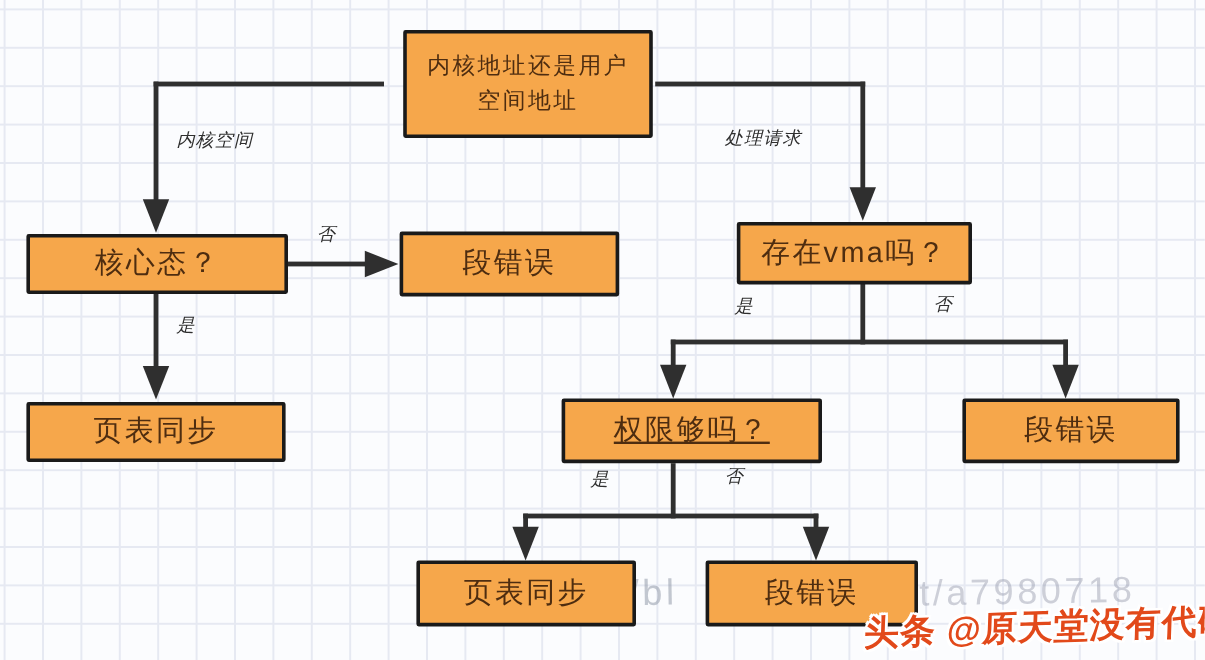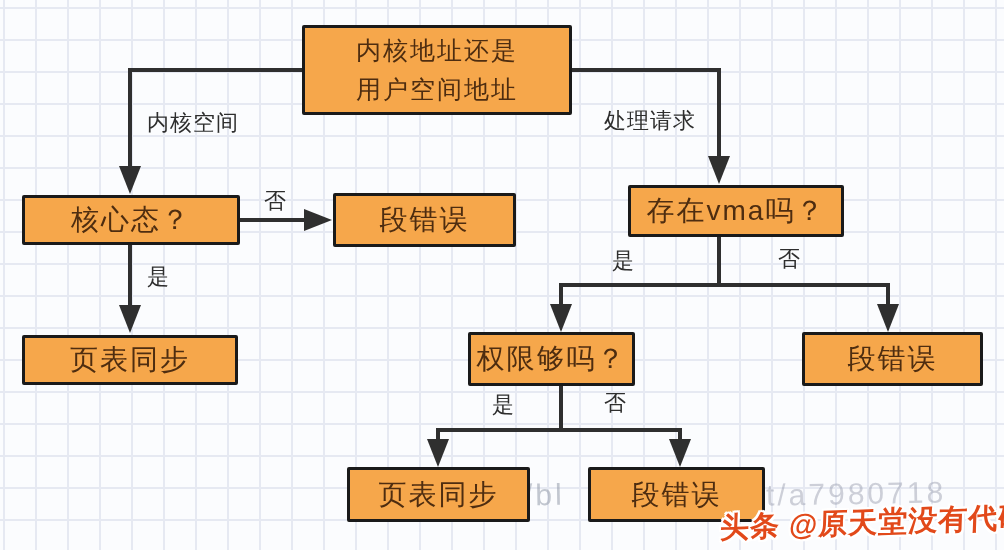--- a/index.html
+++ b/index.html
@@ -23,21 +23,21 @@
     position: absolute;
     z-index: 2;
     background: #f6a74b;
     border: 3px solid #1a1a1a;
     border-radius: 2px;
     display: flex;
     align-items: center;
     justify-content: center;
     text-align: center;
     color: #4e2d10;
-    font-size: 28px;
+    font-size: 24px;
     letter-spacing: 2px;
     box-sizing: border-box;
   }
   .node .inner { max-width: 182px; line-height: 1.55; }
   .hline, .vline {
     position: absolute;
     z-index: 1;
     background: #2f2f2f;
   }
   .hline { height: 4px; }
@@ -55,23 +55,24 @@
     z-index: 1;
     width: 0; height: 0;
     border-top: 11px solid transparent;
     border-bottom: 11px solid transparent;
     border-left: 28px solid #2f2f2f;
   }
   .edge-label {
     position: absolute;
     z-index: 2;
     color: #2e2e2e;
-    font-size: 22px;
+    font-size: 15px;
     letter-spacing: 1px;
     white-space: nowrap;
+    font-style: italic;
   }
   .wm-frag {
     position: absolute;
     z-index: 0;
     color: rgba(148, 154, 170, 0.55);
     font-size: 30px;
     letter-spacing: 3px;
     white-space: nowrap;
     transform: rotate(-1deg);
   }
@@ -132,41 +133,41 @@
 
   <div class="edge-label" style="left:147px; top:108px;">内核空间</div>
   <div class="edge-label" style="left:604px; top:106px;">处理请求</div>
   <div class="edge-label" style="left:264px; top:186px;">否</div>
   <div class="edge-label" style="left:147px; top:262px;">是</div>
   <div class="edge-label" style="left:612px; top:246px;">是</div>
   <div class="edge-label" style="left:778px; top:244px;">否</div>
   <div class="edge-label" style="left:492px; top:390px;">是</div>
   <div class="edge-label" style="left:604px; top:388px;">否</div>
 
-  <div class="node" style="left:302px; top:25px; width:270px; height:90px; font-size:25px;">
+  <div class="node" style="left:336px; top:25px; width:208px; height:90px; font-size:19px;">
     <div class="inner">内核地址还是用户空间地址</div>
   </div>
 
   <div class="node" style="left:22px; top:195px; width:218px; height:50px;">
     <div class="inner">核心态？</div>
   </div>
 
   <div class="node" style="left:333px; top:193px; width:183px; height:54px;">
     <div class="inner">段错误</div>
   </div>
 
   <div class="node" style="left:22px; top:335px; width:216px; height:50px;justify-content:center;">
     <div class="inner">页表同步</div>
   </div>
 
-  <div class="node" style="left:628px; top:185px; width:216px; height:52px;">
+  <div class="node" style="left:614px; top:185px; width:196px; height:52px;">
     <div class="inner">存在vma吗？</div>
   </div>
 
-  <div class="node" style="left:468px; top:332px; width:167px; height:54px;">
+  <div class="node" style="left:468px; top:332px; width:217px; height:54px;text-decoration:underline;">
     <div class="inner">权限够吗？</div>
   </div>
 
   <div class="node" style="left:347px; top:467px; width:183px; height:55px;">
     <div class="inner">页表同步</div>
   </div>
 
   <div class="node" style="left:588px; top:467px; width:177px; height:55px;">
     <div class="inner">段错误</div>
   </div>

